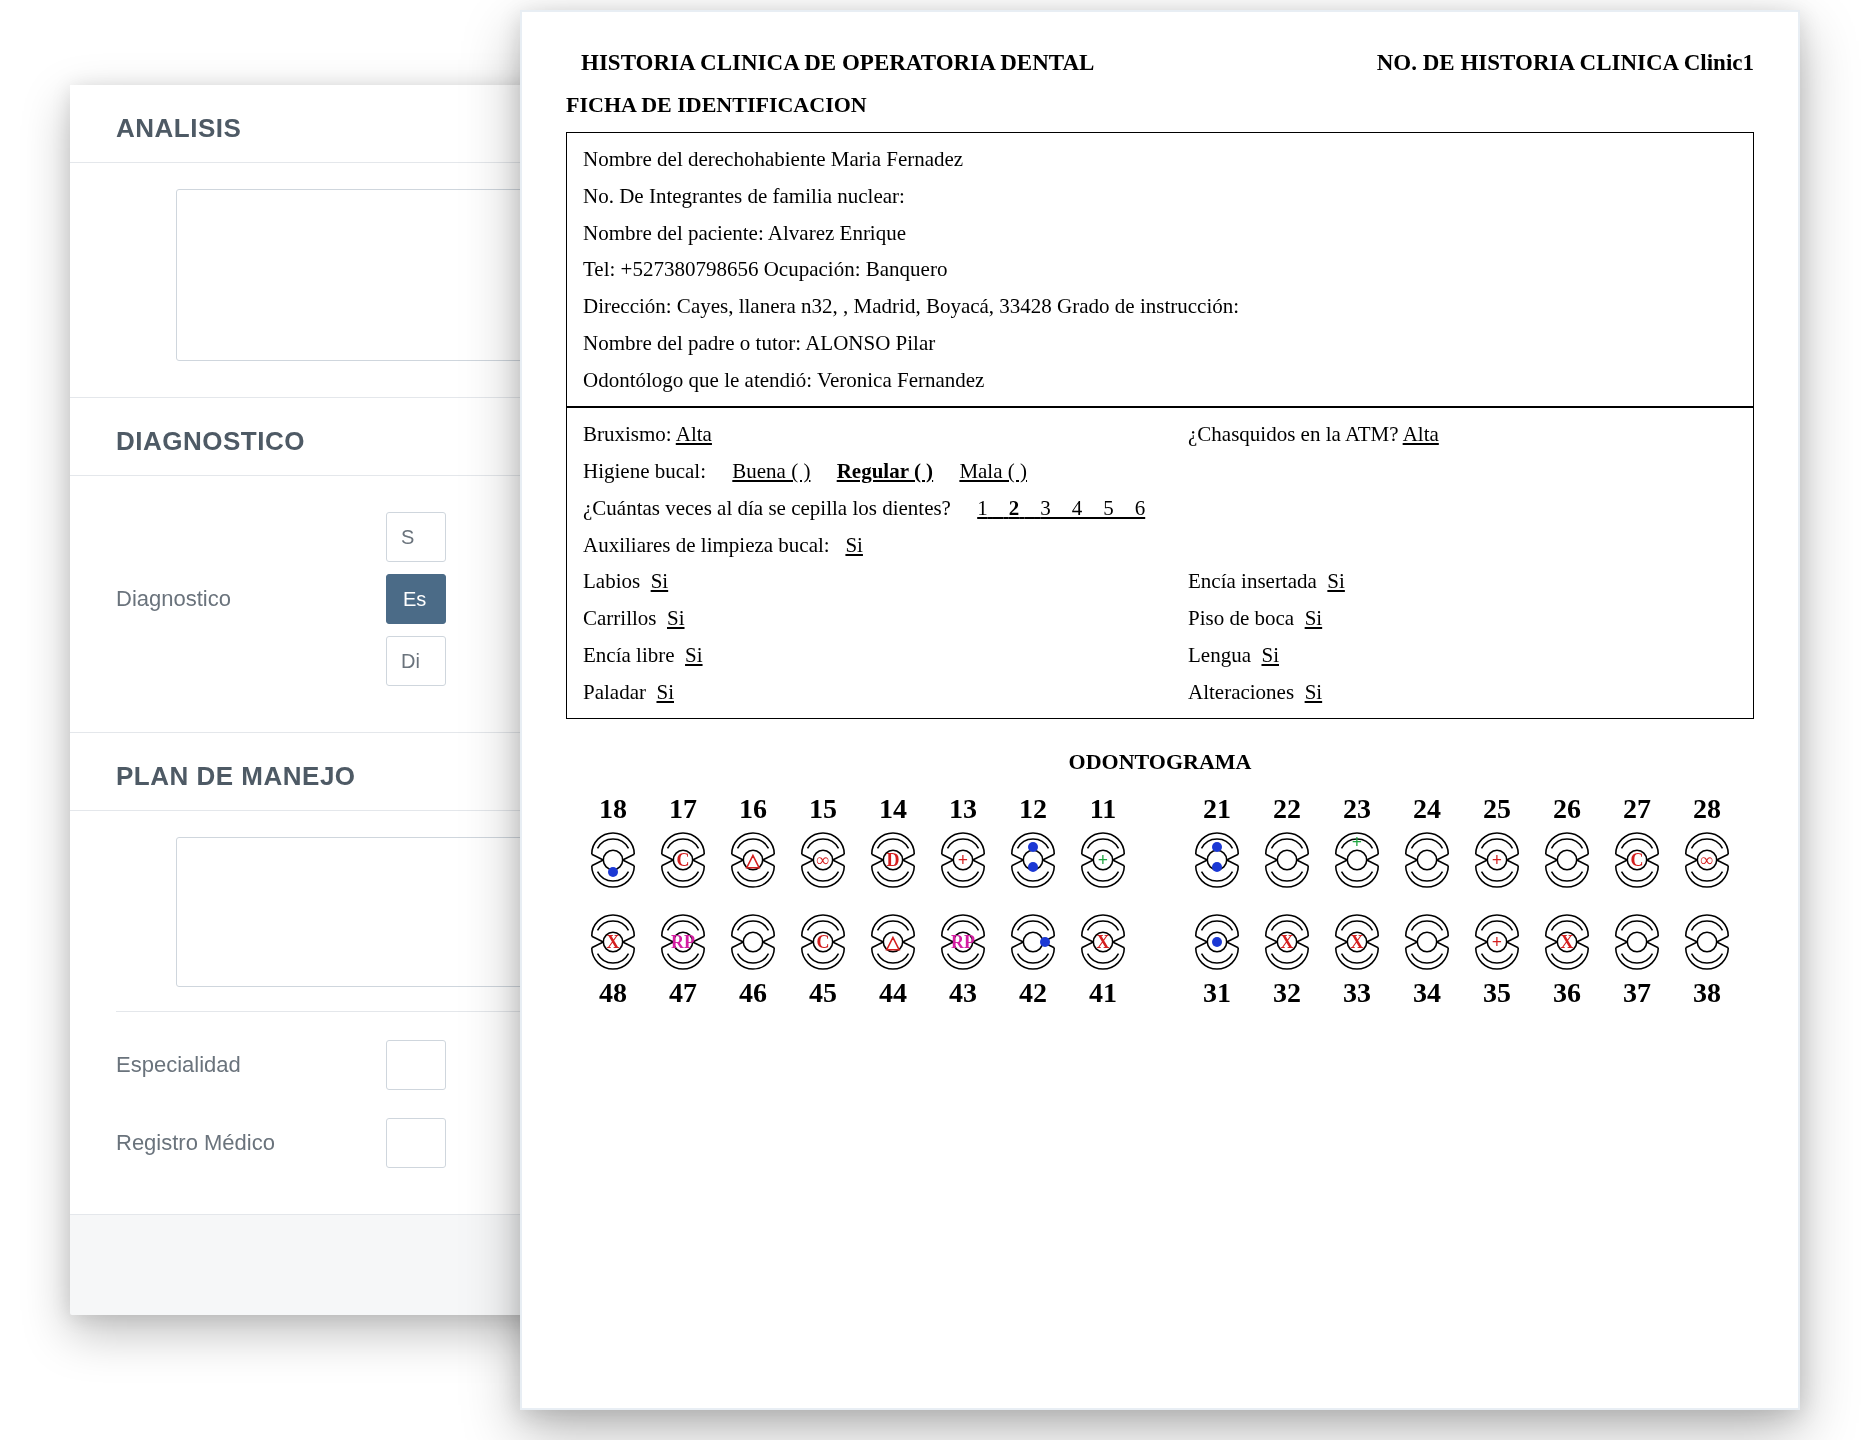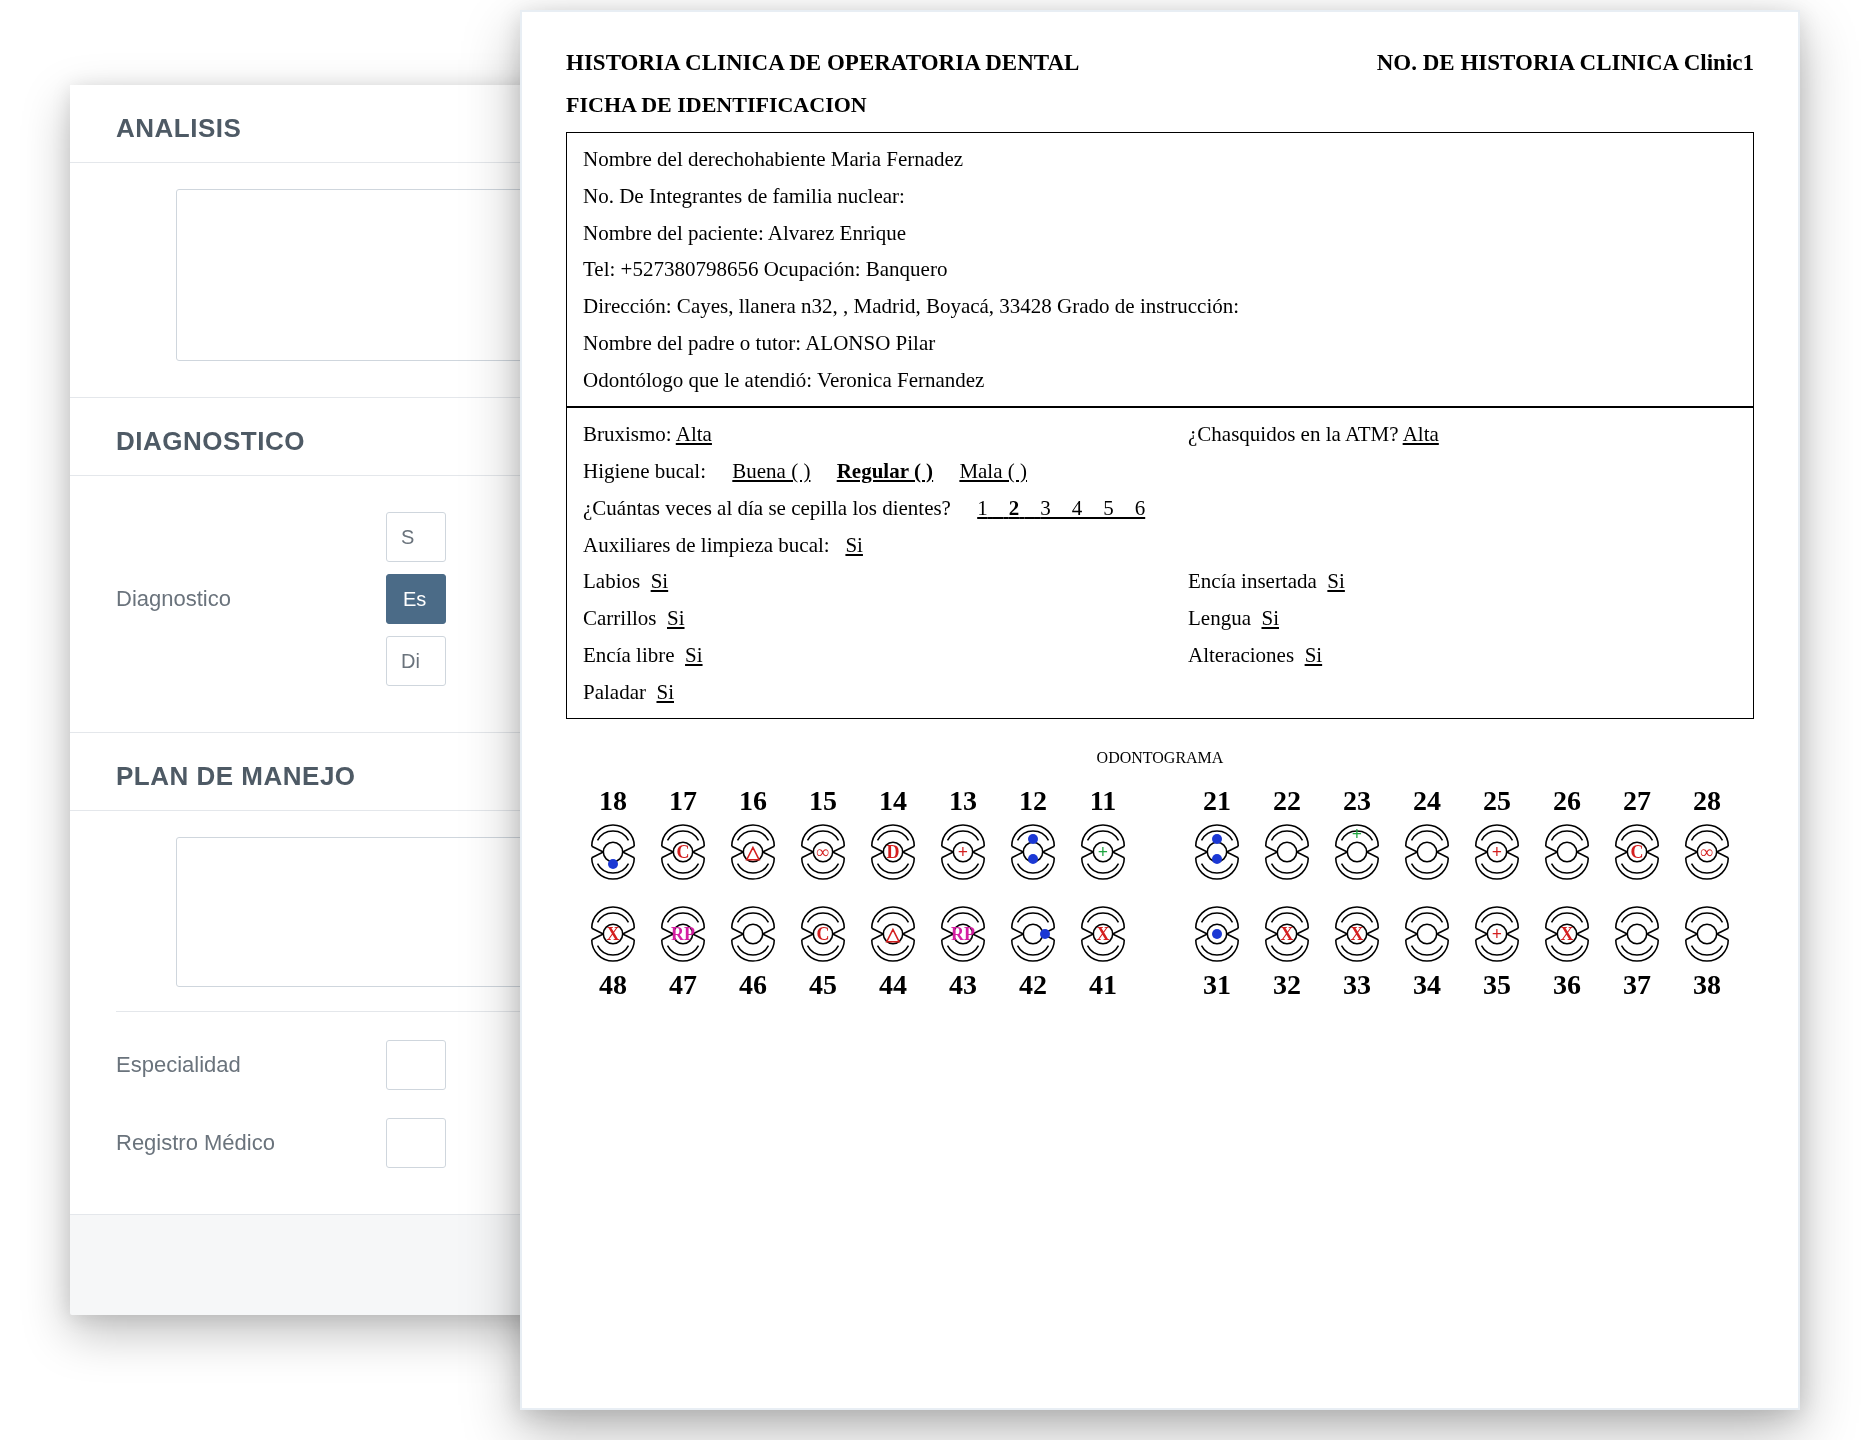--- a/index.html
+++ b/index.html
@@ -65,35 +65,35 @@
     top: 10px;
     width: 1280px;
     height: 1400px;
     background: #ffffff;
     box-shadow: 0 22px 54px rgba(0,0,0,0.28), 0 4px 22px rgba(0,0,0,0.12);
     border: 2px solid #e8eef4;
     padding: 38px 44px;
     font-family: "Times New Roman", Times, serif;
     color: #000;
   }
-  .doc-head-row { display:flex; justify-content:space-between; align-items:center; margin-bottom: 16px; }
+  .doc-head-row { display:flex; justify-content:space-between; align-items:center; margin-bottom: 16px; margin-left: 15px; }
   .doc-title { font-weight: 700; font-size: 23px; }
   .doc-clinic { font-weight: 700; font-size: 23px; }
   .doc-subtitle { font-weight: 700; font-size: 22px; margin: 10px 0 14px 0; }
   .ficha-box, .exam-box {
     border: 1.5px solid #000;
     padding: 8px 16px;
   }
   .ficha-line, .exam-line { font-size: 21px; line-height: 1.75; }
   .exam-section-title { font-weight:700; font-size:22px; margin: 22px 0 14px 0; }
   .exam-row { display:flex; gap: 56px; }
   .exam-col { flex:1; }
   .u { text-decoration: underline; }
   .b { font-weight: 700; }
-  .odonto-title { text-align:center; font-weight:400; font-size:16px; margin-top:30px; margin-bottom: 18px; }
+  .odonto-title { text-align:center; font-weight:700; font-size:22px; margin-top:30px; margin-bottom: 18px; }
   .odo-block { display:flex; gap: 56px; justify-content:center;align-items:flex-end; }
   .odo-group { display:flex; gap: 12px; }
   .odo-col { display:flex; flex-direction:column; align-items:center; gap:6px; }
   .odo-num { font-size:28px; font-weight:700; }
   .tooth { width:58px; height:58px; position:relative; }
   .tooth svg { width:100%; height:100%; overflow:visible; }
   .mark { font-size:18px; font-weight:700; position:absolute; top:50%; left:50%; transform:translate(-50%,-50%); }
   .mark.red { color:#d41e1e; }
   .mark.green { color:#1da53f; }
   .mark.magenta { color:#d41ea2; }
@@ -202,20 +202,21 @@
     </div>
     <div class="exam-row">
       <div class="exam-col">
         <div class="exam-line"><span>Labios</span><span>&nbsp;&nbsp;</span><span class="u">Si</span></div>
         <div class="exam-line"><span>Carrillos</span><span>&nbsp;&nbsp;</span><span class="u">Si</span></div>
         <div class="exam-line"><span>Encía libre</span><span>&nbsp;&nbsp;</span><span class="u">Si</span></div>
         <div class="exam-line"><span>Paladar</span><span>&nbsp;&nbsp;</span><span class="u">Si</span></div>
       </div>
       <div class="exam-col">
         <div class="exam-line"><span>Encía insertada</span><span>&nbsp;&nbsp;</span><span class="u">Si</span></div>
+        <div class="exam-line"><span>Piso de boca</span><span>&nbsp;&nbsp;</span><span class="u">Si</span></div>
         <div class="exam-line"><span>Lengua</span><span>&nbsp;&nbsp;</span><span class="u">Si</span></div>
         <div class="exam-line"><span>Alteraciones</span><span>&nbsp;&nbsp;</span><span class="u">Si</span></div>
       </div>
     </div>
   </div>
 
   <div class="odonto-title">ODONTOGRAMA</div>
 
   <div class="odo-block">
     <div class="odo-group" id="odo-top-left">

